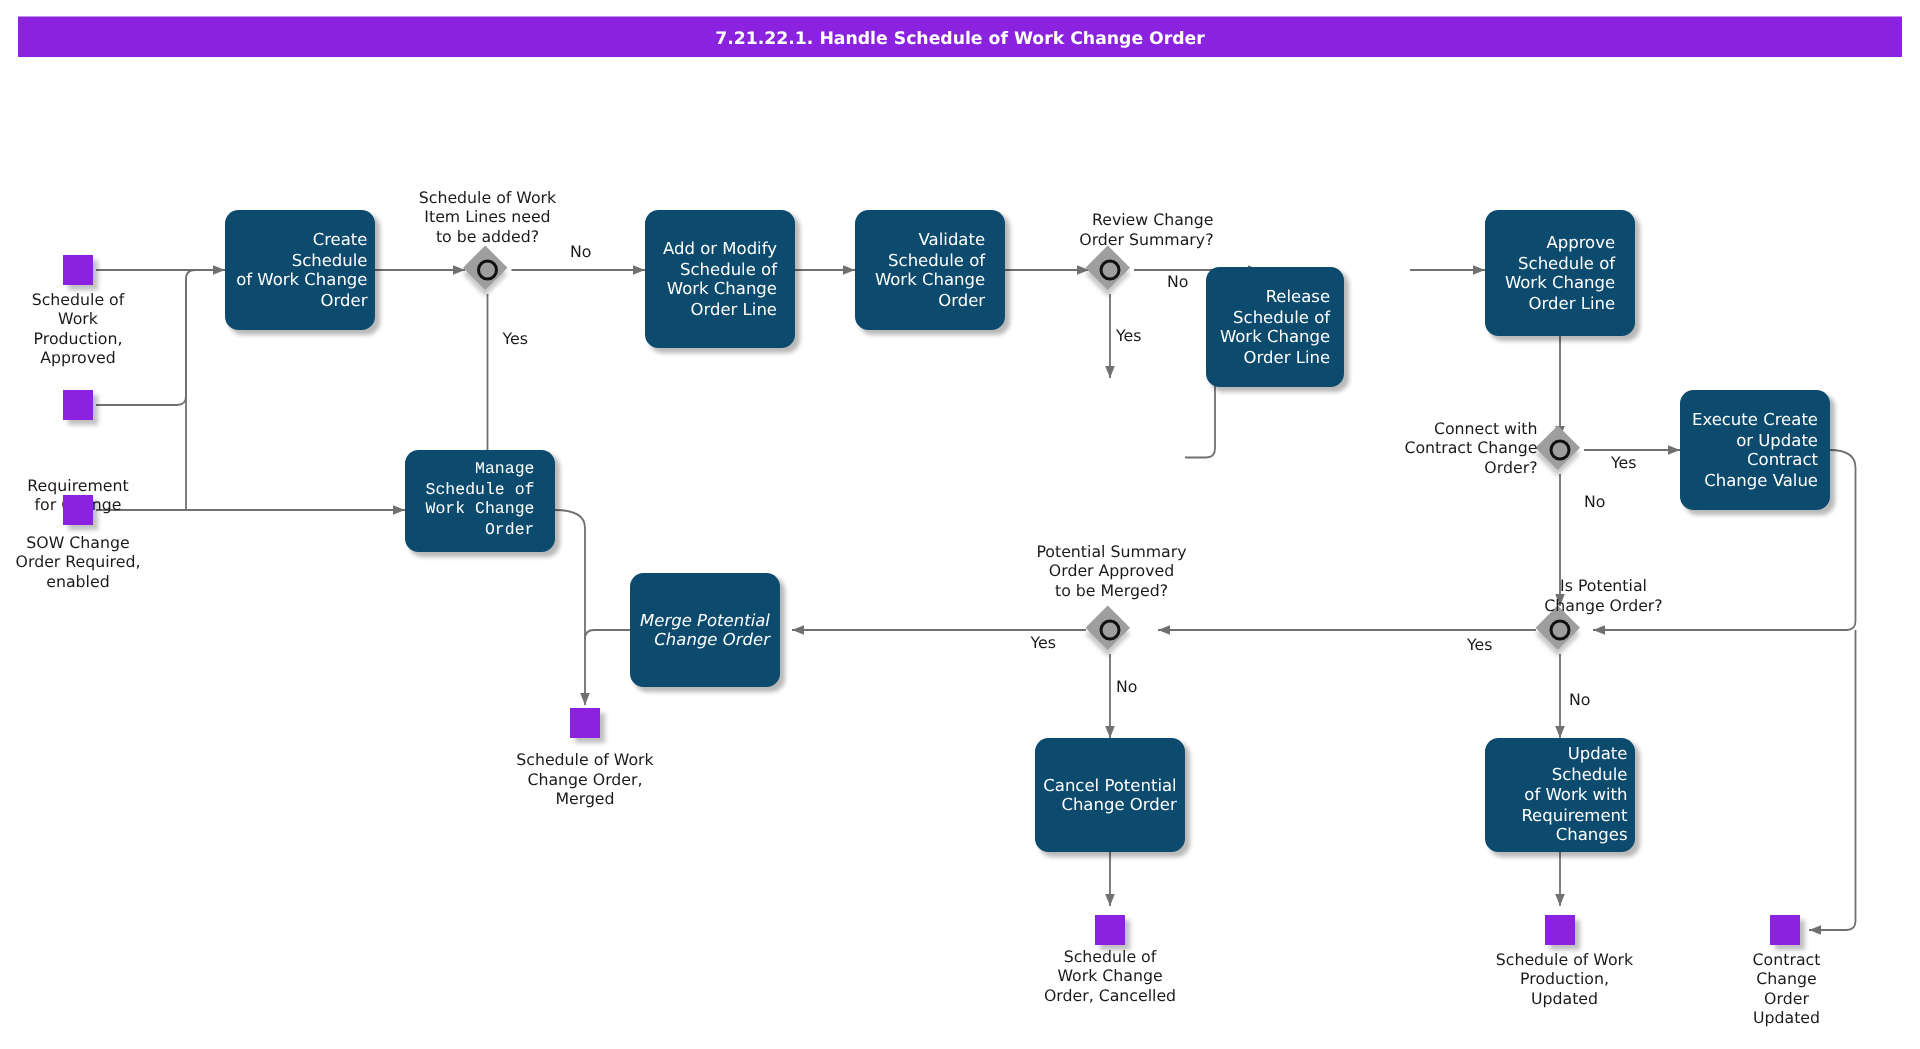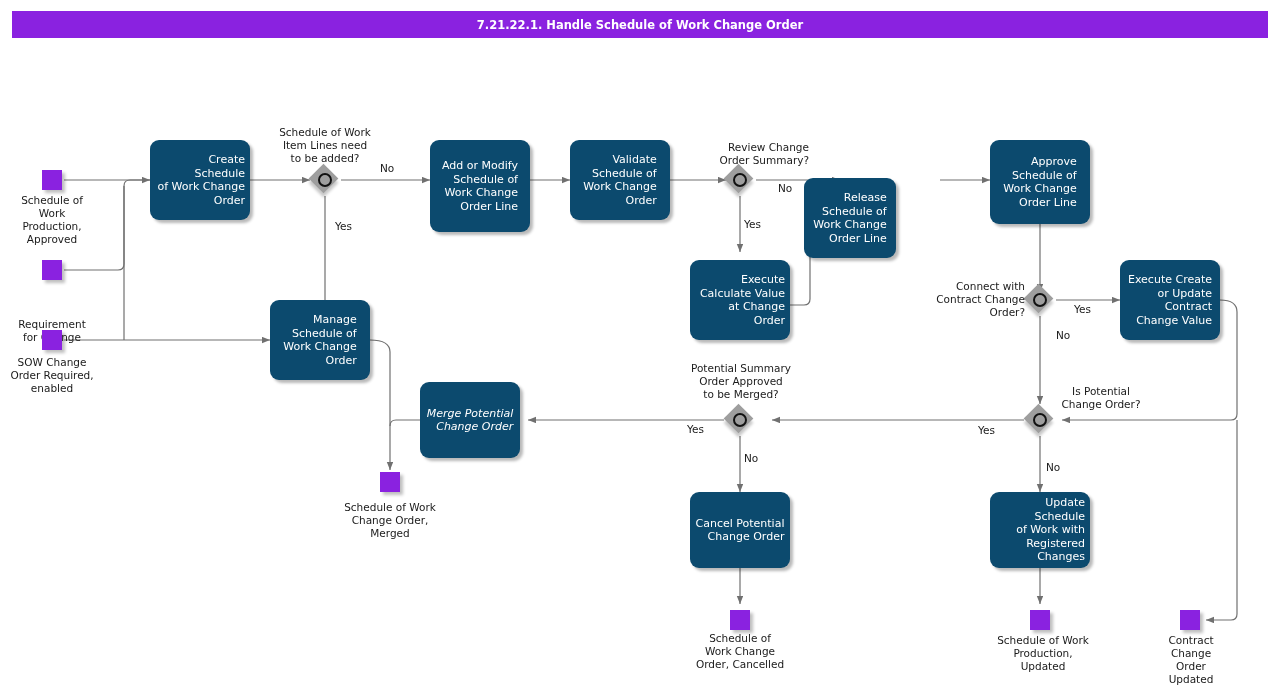--- a/index.html
+++ b/index.html
@@ -200,38 +200,35 @@
 
   <div class="event" style="left:42px; top:330px;"></div>
   <div class="event-label" style="left: -2px; top: 356px; width: 108px; white-space: pre-line;">SOW Change
 Order Required,
 enabled</div>
 
   <div class="task" style="left: 150px; top: 140px; width: 100px; height: 80px; white-space: pre-line;">Create Schedule
 of Work Change
 Order</div>
 
-  <div class="task" style="left: 270px; top: 300px; width: 100px; height: 80px; white-space: pre-line;">Manage
+  <div class="task" style="left: 270px; top: 300px; width: 100px; height: 68px; white-space: pre-line; font-family: Liberation Mono, monospace;">Manage
 Schedule of
 Work Change
 Order</div>
 
   <div class="task" style="left: 430px; top: 140px; width: 100px; height: 92px; white-space: pre-line;">Add or Modify
 Schedule of
 Work Change
 Order Line</div>
 
   <div class="task" style="left: 570px; top: 140px; width: 100px; height: 80px; white-space: pre-line;">Validate
 Schedule of
 Work Change
 Order</div>
 
-  <div class="task" style="left: 690px; top: 260px; width: 100px; height: 80px; white-space: pre-line;">Execute
-Calculate Value
-at Change Order</div>
 
   <div class="task" style="left: 804px; top: 140px; width: 92px; height: 80px; white-space: pre-line; margin-top: 38px;">Release
 Schedule of
 Work Change
 Order Line</div>
 
   <div class="task" style="left: 990px; top: 140px; width: 100px; height: 84px; white-space: pre-line;">Approve
 Schedule of
 Work Change
 Order Line</div>
@@ -242,21 +239,21 @@
 Change Value</div>
 
   <div class="task" style="left: 420px; top: 382px; width: 100px; height: 76px; white-space: pre-line; font-style: italic;">Merge Potential
 Change Order</div>
 
   <div class="task" style="left: 690px; top: 492px; width: 100px; height: 76px; white-space: pre-line;">Cancel Potential
 Change Order</div>
 
   <div class="task" style="left: 990px; top: 492px; width: 100px; height: 76px; white-space: pre-line;">Update Schedule
 of Work with
-Registered
+Requirement
 Changes</div>
 
   <div class="gateway" style="left:310px; top:165px;">
     <div class="gw-diamond"></div>
     <div class="gw-ring"></div>
   </div>
   <div class="gw-label" style="left: 255px; top: 126px; width: 140px; white-space: pre-line;">Schedule of Work
 Item Lines need
 to be added?</div>
 
@@ -280,21 +277,21 @@
     <div class="gw-ring"></div>
   </div>
   <div class="gw-label" style="left: 672px; top: 362px; width: 138px; white-space: pre-line;">Potential Summary
 Order Approved
 to be Merged?</div>
 
   <div class="gateway" style="left:1025px; top:405px;">
     <div class="gw-diamond"></div>
     <div class="gw-ring"></div>
   </div>
-  <div class="gw-label" style="left: 1046px; top: 385px; width: 110px; white-space: pre-line; text-align: center;">Is Potential
+  <div class="gw-label" style="left: 1014px; top: 385px; width: 110px; white-space: pre-line; text-align: center;">Is Potential
 Change Order?</div>
 
   <div class="event" style="left:380px; top:472px;"></div>
   <div class="event-label" style="left: 330px; top: 501px; width: 120px; white-space: pre-line;">Schedule of Work
 Change Order,
 Merged</div>
 
   <div class="event" style="left:730px; top:610px;"></div>
   <div class="event-label" style="left: 676px; top: 632px; width: 128px; white-space: pre-line;">Schedule of
 Work Change

